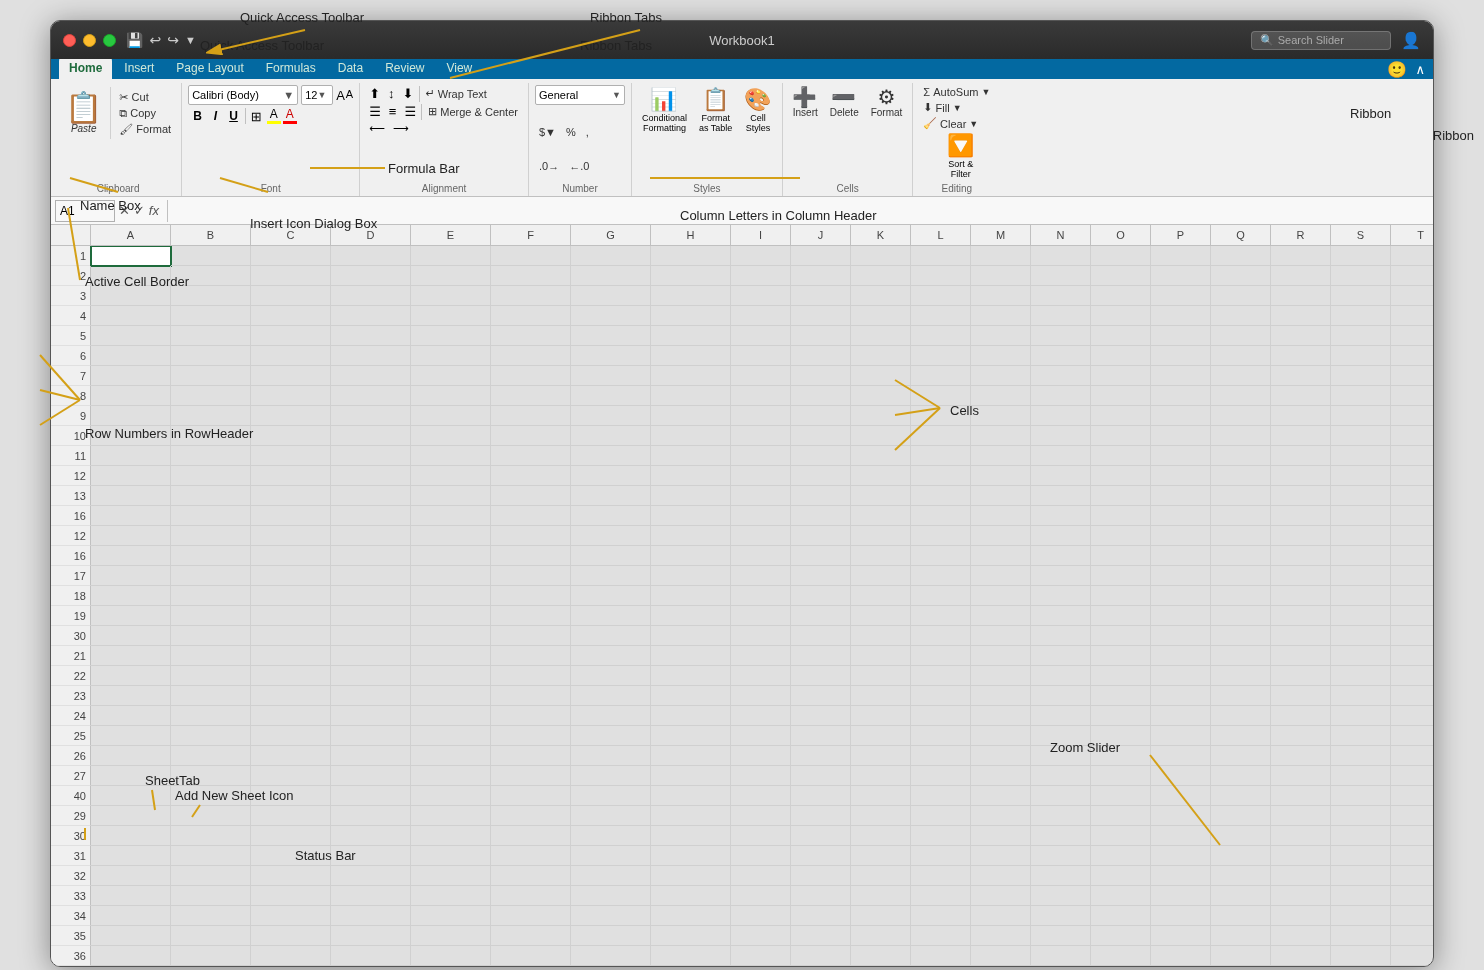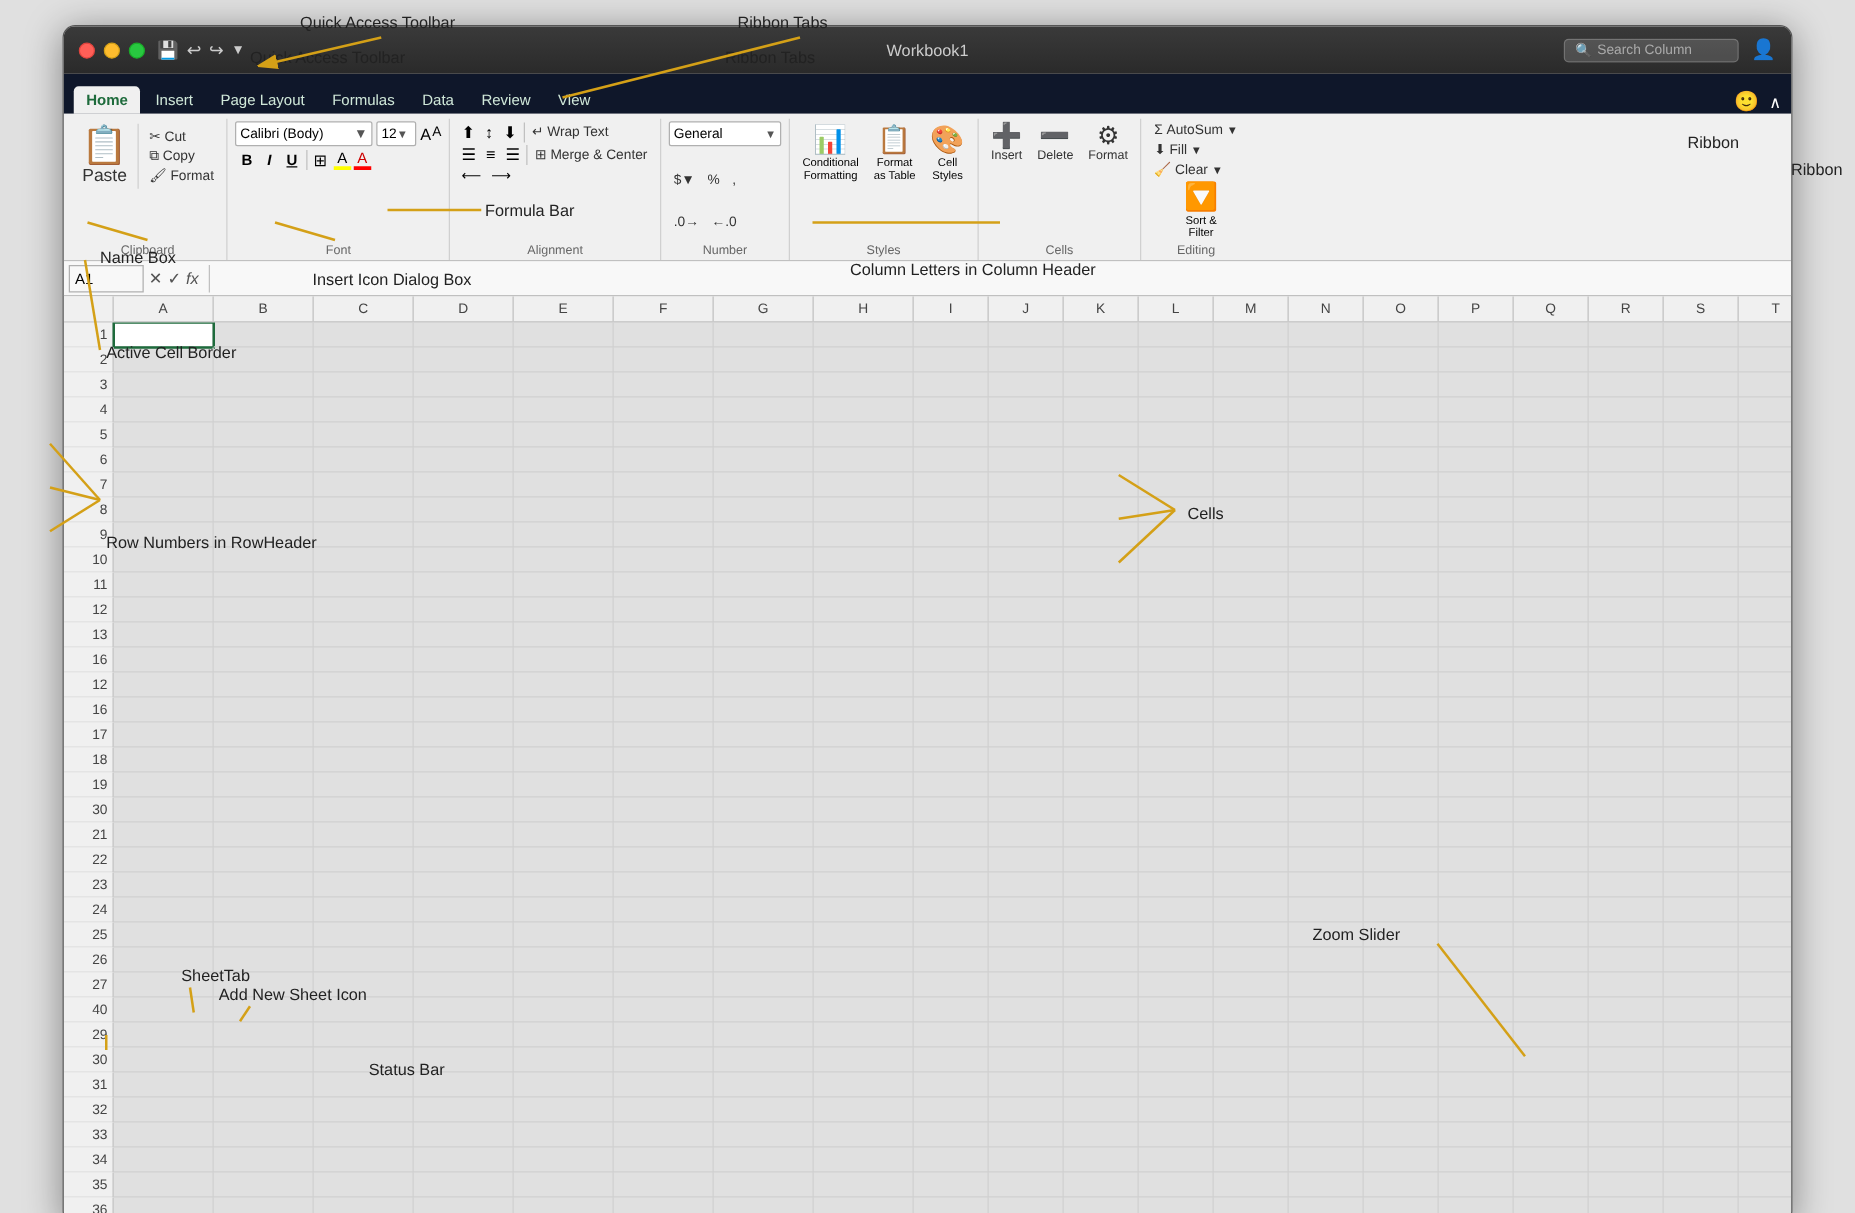--- a/index.html
+++ b/index.html
@@ -26,21 +26,21 @@
     .traffic-lights { display: flex; gap: 7px; align-items: center; }
     .tl { width: 13px; height: 13px; border-radius: 50%; }
     .tl-red { background: #ff5f57; border: 1px solid #e0443e; }
     .tl-yellow { background: #febc2e; border: 1px solid #d4a017; }
     .tl-green { background: #28c840; border: 1px solid #1aab29; }
     .title-bar-title { position: absolute; left: 50%; transform: translateX(-50%); color: #ccc; font-size: 13px; font-weight: 500; text-align: center; }
     .title-bar-right { margin-left: auto; display: flex; gap: 10px; align-items: center; }
     .title-search { background: rgba(255,255,255,0.15); border: 1px solid rgba(255,255,255,0.2); border-radius: 4px; padding: 2px 8px; color: #ccc; font-size: 11px; width: 140px; display: flex; align-items: center; gap: 4px; }
 
     
-    .ribbon-tabs { background: #0f172a; display: flex; align-items: flex-end; padding: 0 8px; height: 32px; }
+    .ribbon-tabs { background: #0369a1; display: flex; align-items: flex-end; padding: 0 8px; height: 20px; }
     .ribbon-tab { color: #d0e8d9; font-size: 12px; padding: 4px 10px; cursor: pointer; border-radius: 4px 4px 0 0; margin-right: 2px; }
     .ribbon-tab.active { background: #f0f0f0; color: #1e6b3c; font-weight: 600; }
 
     
     .ribbon {
       background: #f0f0f0;
       border-bottom: 1px solid #c0c0c0;
       display: flex;
       align-items: stretch;
       padding: 4px 4px 0 4px;
@@ -152,21 +152,21 @@
       <div style="display:flex; gap:6px; margin-left:10px; align-items:center;">
         <span style="color:#ccc; font-size:14px; cursor:pointer;">💾</span>
         <span style="color:#ccc; font-size:14px; cursor:pointer;">↩</span>
         <span style="color:#ccc; font-size:14px; cursor:pointer;">↪</span>
         <span style="color:#ccc; font-size:11px; cursor:pointer;">▼</span>
       </div>
       <div class="title-bar-title">Workbook1</div>
       <div class="title-bar-right">
         <div class="title-search">
           <span style="font-size:11px;">🔍</span>
-          <span style="font-size:11px;color:#aaa;">Search Column</span>
+          <span style="font-size:11px;color:#aaa;">Search Slider</span>
         </div>
         <span style="color:#ccc; font-size:16px; cursor:pointer;">👤</span>
       </div>
     </div>
 
     <div class="ribbon-tabs">
       <div class="ribbon-tab active">Home</div>
       <div class="ribbon-tab">Insert</div>
       <div class="ribbon-tab">Page Layout</div>
       <div class="ribbon-tab">Formulas</div>
@@ -179,21 +179,21 @@
       </div>
     </div>
 
     <div class="ribbon">
 
       <div class="ribbon-group">
         <div class="ribbon-group-content">
           <div style="display:flex; align-items:center;">
             <div style="display:flex; flex-direction:column; align-items:center; cursor:pointer; padding:2px 4px;">
               <span style="font-size:30px; line-height:1;">📋</span>
-              <span style="font-size:14px; color:#333;">Paste</span>
+              <span style="font-size:10px; color:#333;font-style:italic;">Paste</span>
             </div>
             <div style="width:1px; background:#d0d0d0; margin:2px 4px; height:52px;"></div>
             <div class="rb-small-group">
               <div class="rb-small-btn">
                 <span>✂</span>
                 <span>Cut</span>
               </div>
               <div class="rb-small-btn">
                 <span>⧉</span>
                 <span>Copy</span>

